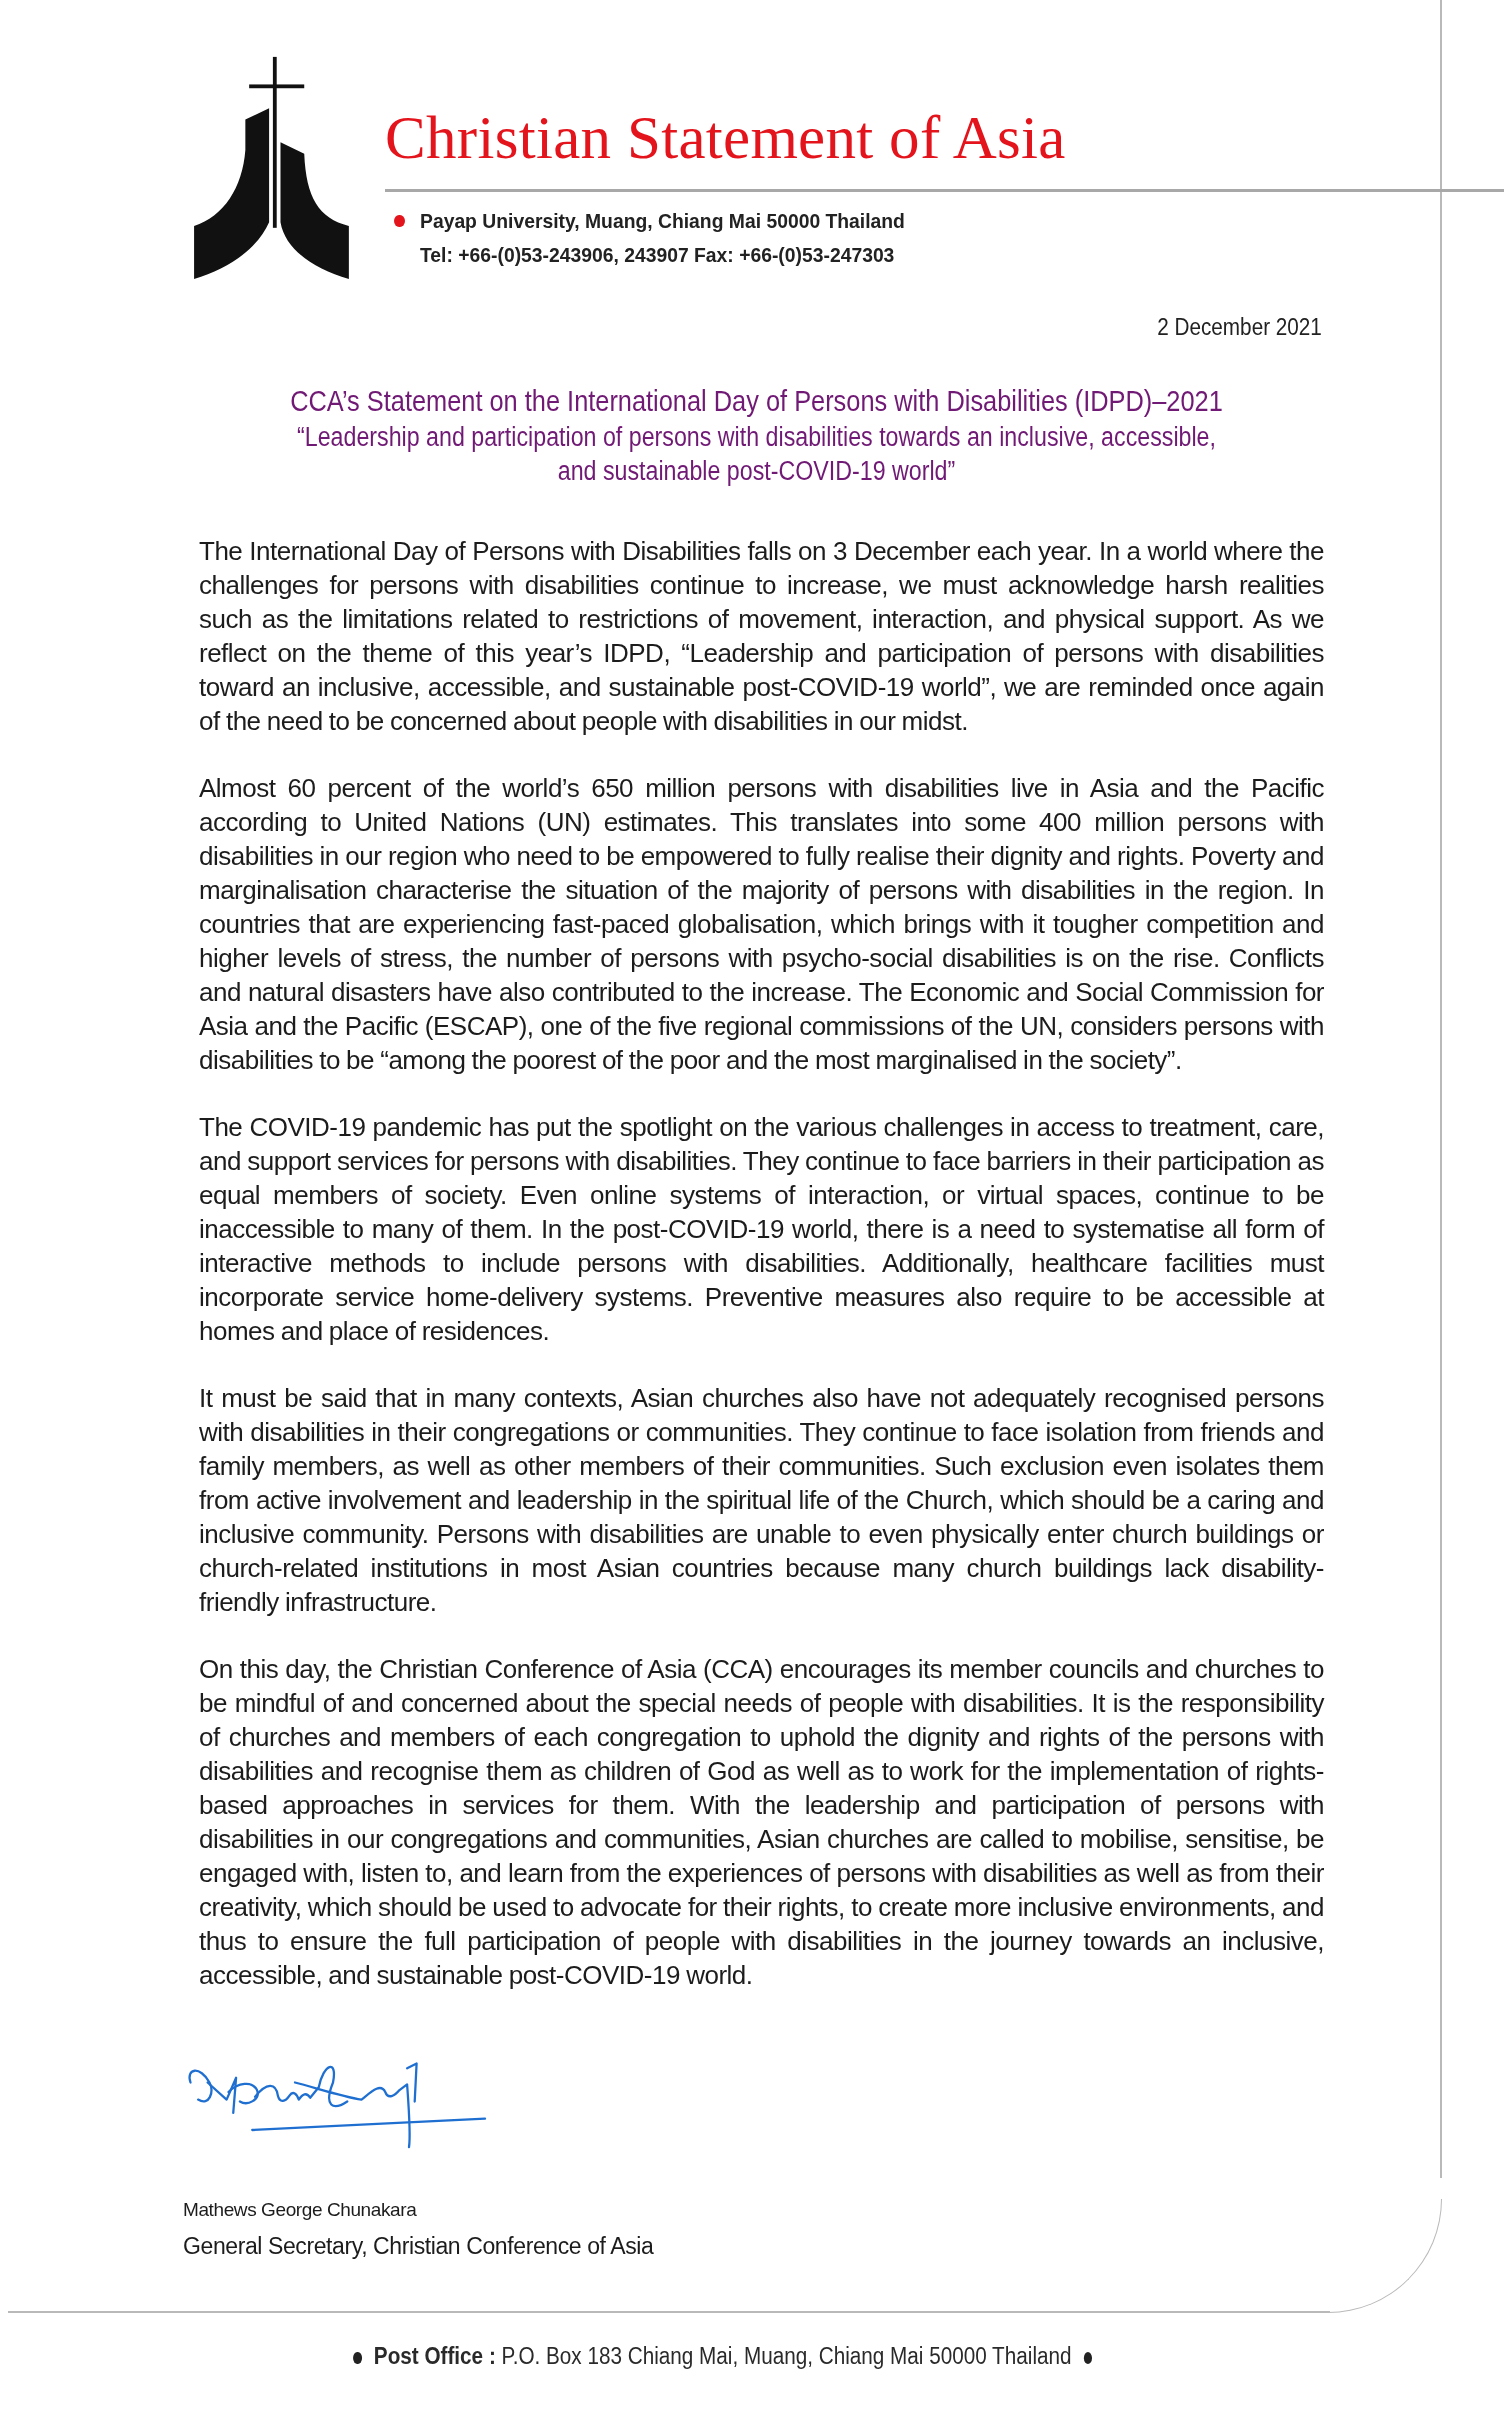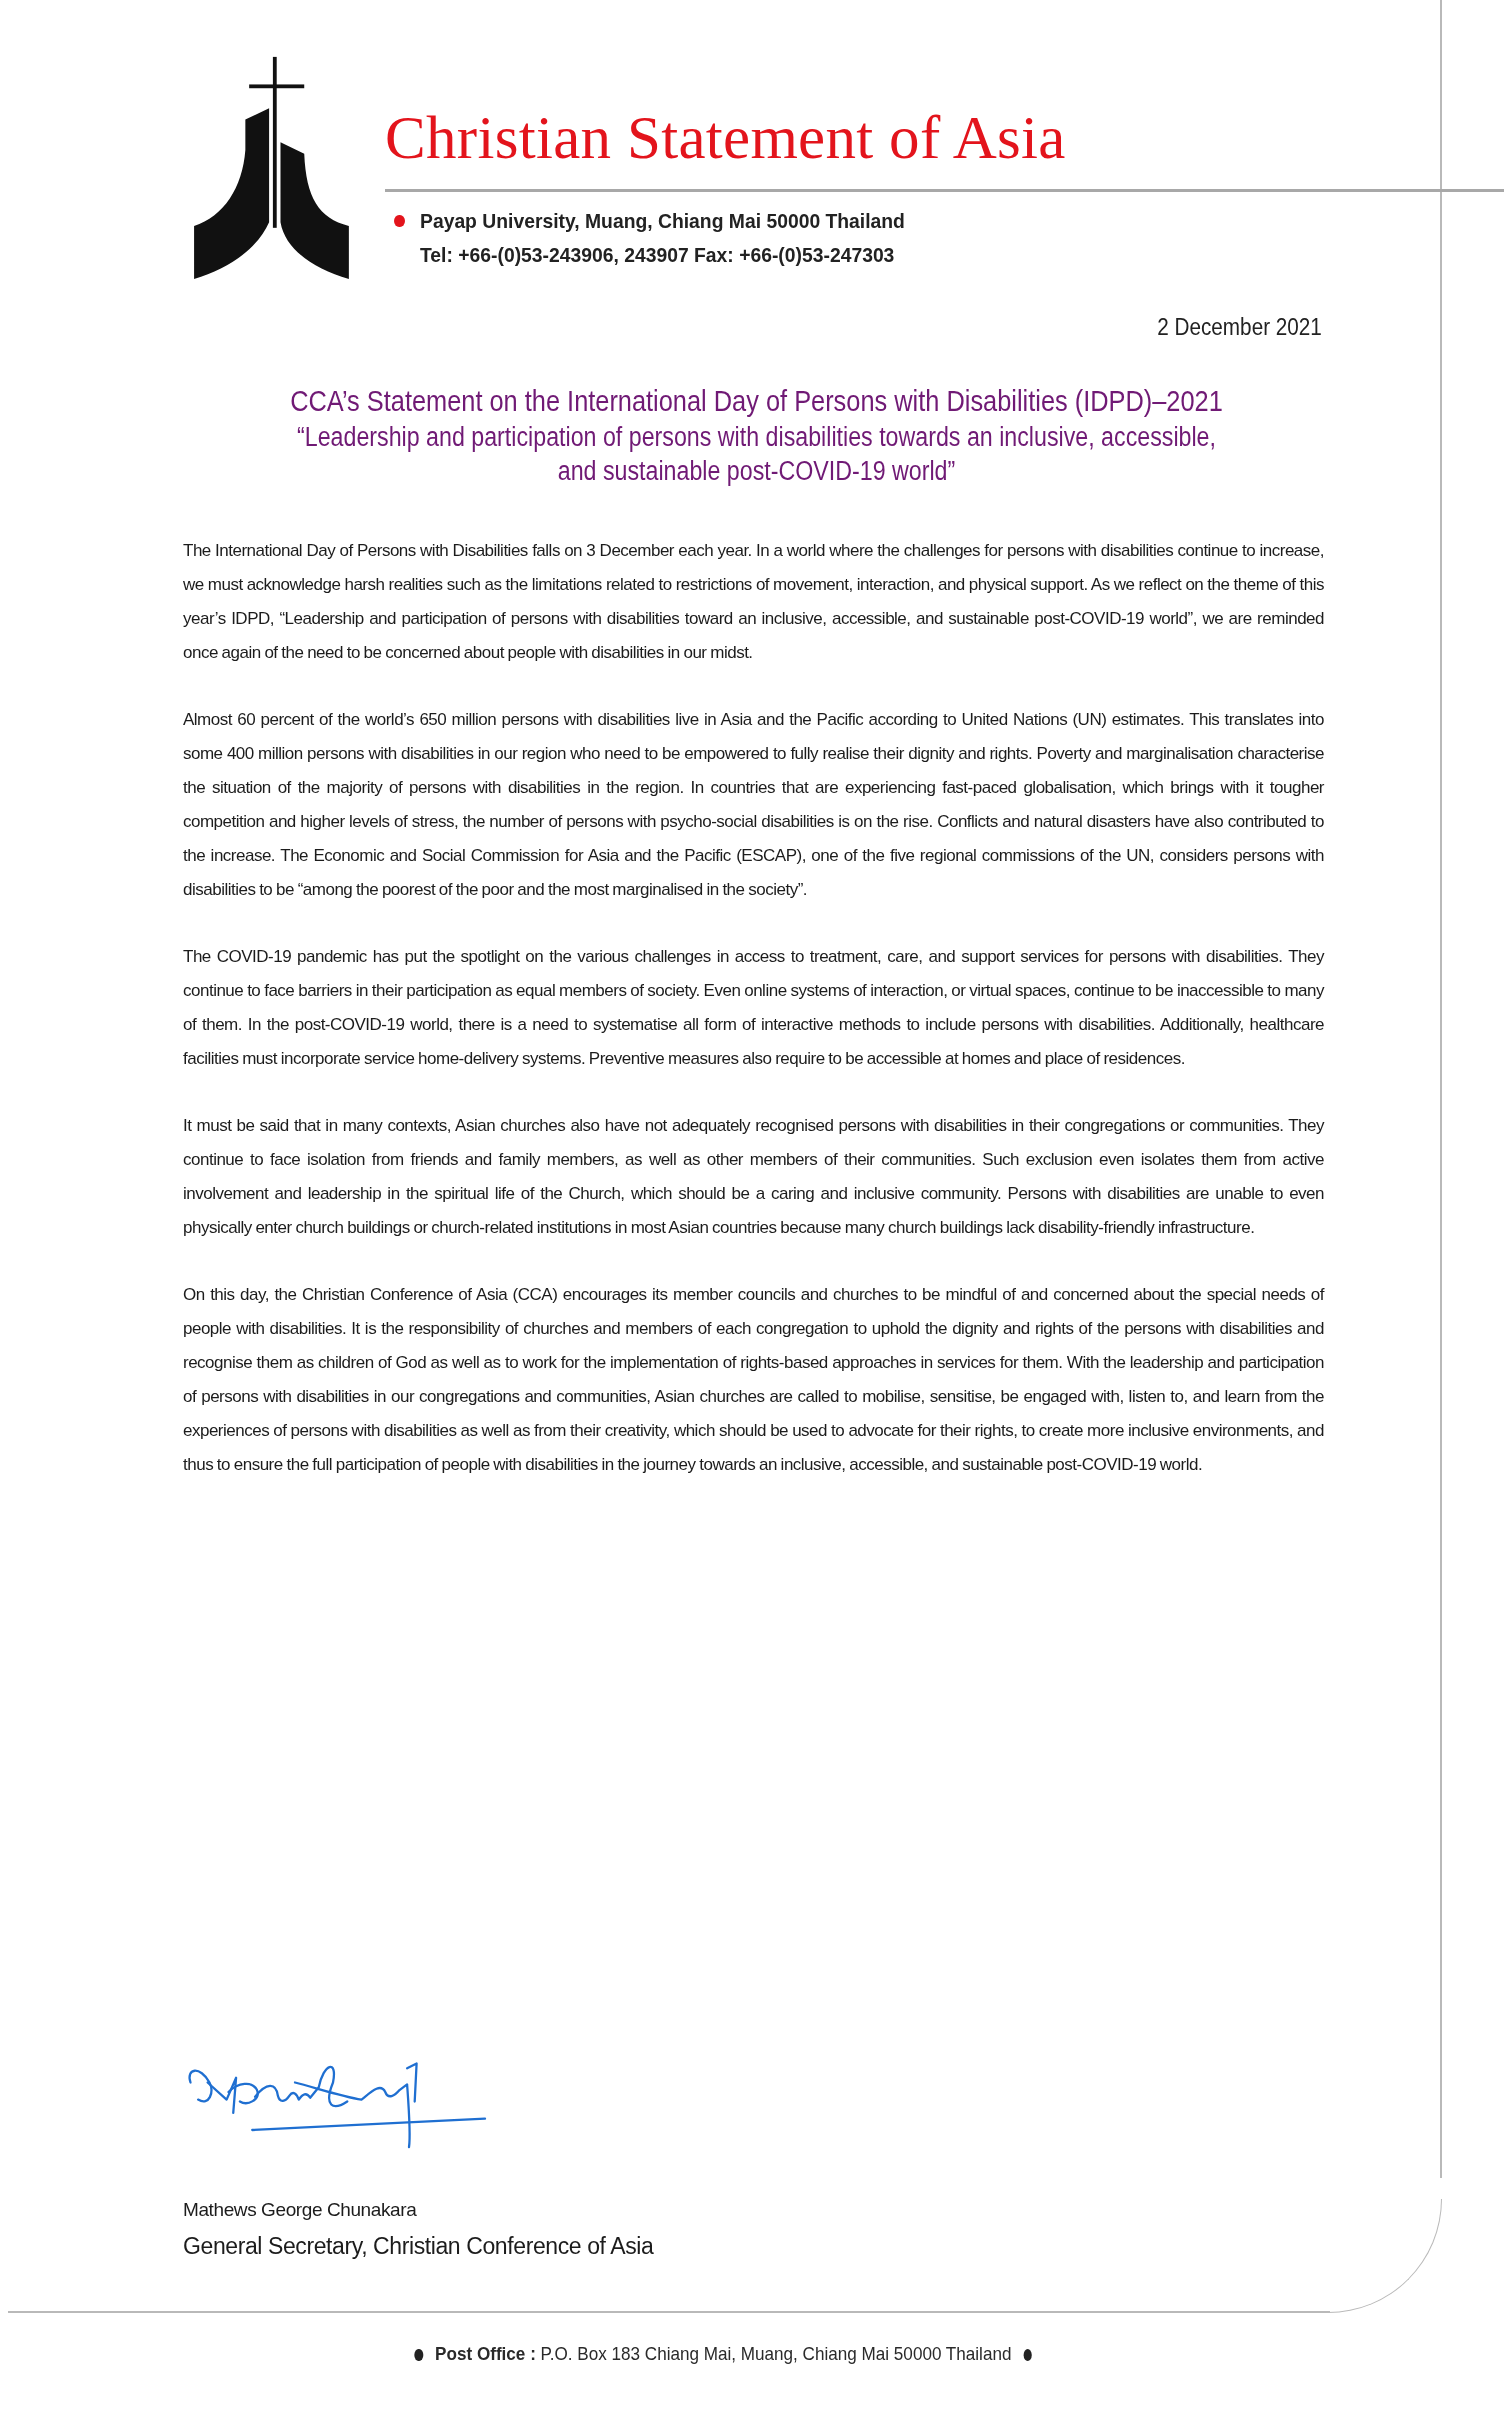--- a/index.html
+++ b/index.html
@@ -21,27 +21,27 @@
   .addr-1 { left:420px; }
   .addr-2 { left:420px; }
 
   .date { position:absolute; right:183px; top:314px; font-size:23px; font-family:"Liberation Sans", sans-serif; color:#222; transform:scaleX(0.9); transform-origin:right center; }
 
   .title-block { position:absolute; left:143px; width:1227px; top:382px; text-align:center; color:#701a75; }
   .title-main { font-size:29.5px; line-height:38px; transform:scaleX(0.86); }
   .title-sub { font-size:27px; line-height:34px; transform:scaleX(0.86); }
 
   .body-text { position:absolute; left:183px; width:1141px; top:534px; }
-  .para { font-size:17px; line-height:34px; text-align:justify; color:#1c1c1c; margin:0 0 33px 0; letter-spacing:-0.5px; word-spacing:-0.5px; }
+  .para { font-size:26px; line-height:34px; text-align:justify; color:#1c1c1c; margin:0 0 33px 16px; letter-spacing:-0.5px; word-spacing:-0.5px; }
 
   .signature { position:absolute; left:181px; top:2054px; width:342px; height:95px; }
   .signer-name { position:absolute; left:183px; top:2199px; font-size:19px; color:#1c1c1c; letter-spacing:-0.4px; }
   .signer-title { position:absolute; left:183px; top:2233px; font-size:23px; color:#1c1c1c; letter-spacing:-0.4px; }
 
-  .footer { position:absolute; left:0; width:1446px; top:2343px; text-align:center; font-size:19px; color:#2a2a2a; white-space:nowrap; }
+  .footer { position:absolute; left:0; width:1446px; top:2343px; text-align:center; font-size:23px; color:#2a2a2a; white-space:nowrap; }
   .footer-inner { display:inline-block; transform:scaleX(0.9); }
   .footer-dot { display:inline-block; width:9.5px; height:12.4px; border-radius:50%; background:#222; vertical-align:middle; margin:0 13.3px; }
   .footer-label { font-weight:bold; }
 </style>
 </head>
 <body>
 
 <div class="frame-right"></div>
 <div class="frame-corner"></div>
 <div class="frame-bottom"></div>

